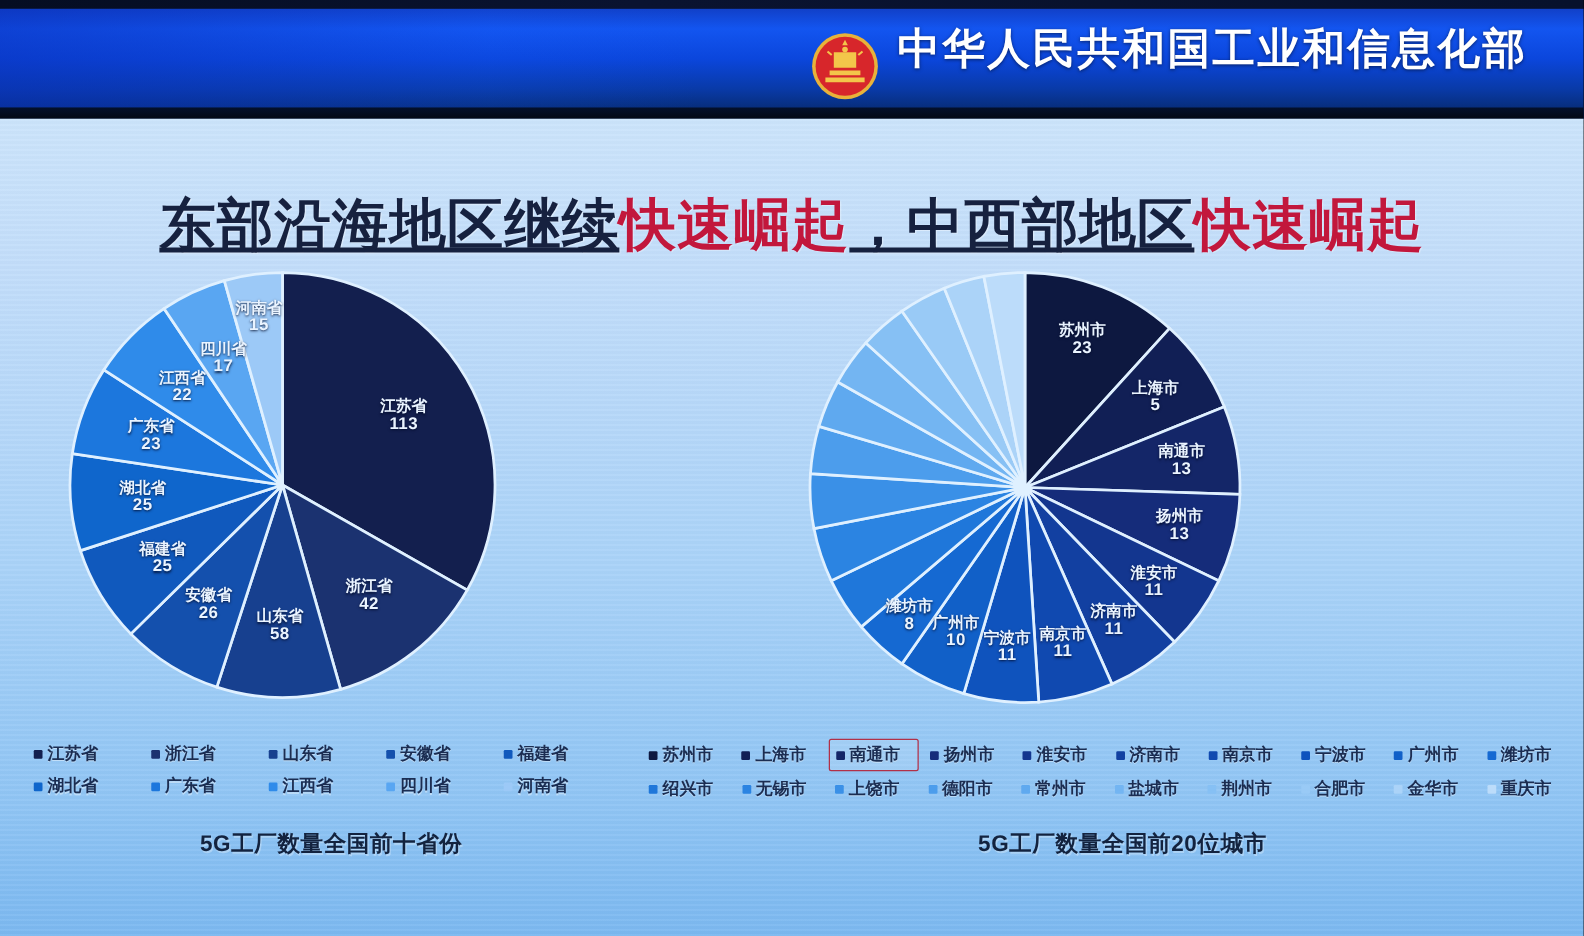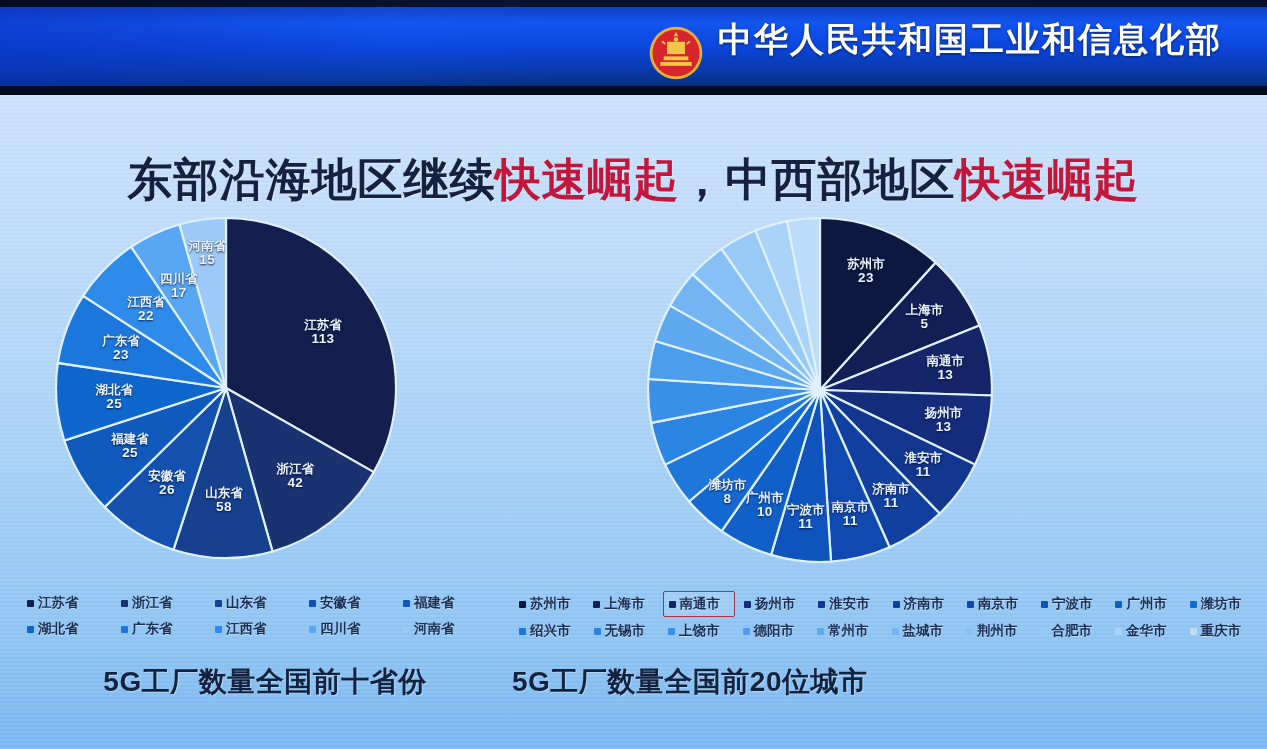--- a/index.html
+++ b/index.html
@@ -28,21 +28,21 @@
   .slide{position:absolute;left:0;top:95px;width:1267px;height:654px;
          background:linear-gradient(180deg,#cbe4fb 0%,#c2ddfa 18%,#a9d2f8 55%,#8fc4f4 84%,#7bb8f0 100%);
          overflow:hidden;}
   .slide:before{content:"";position:absolute;inset:0;
          background:repeating-linear-gradient(0deg,rgba(255,255,255,.05) 0 2px,rgba(0,0,0,.012) 2px 4px);
          pointer-events:none;}
 
   
   .headline{position:absolute;left:0;top:55px;width:1267px;text-align:center;
             font-size:45px;font-weight:bold;letter-spacing:1px;white-space:nowrap;}
-  .hl-dark{color:#16213f;text-shadow:1px 1px 0 rgba(255,255,255,.35);}
+  .hl-dark{color:#16213f;text-shadow:1px 1px 0 rgba(255,255,255,.35);text-decoration:underline;}
   .hl-red{color:#c2173c;text-shadow:1px 1px 0 rgba(255,255,255,.3);}
 
   
   .chart-wrap{position:absolute;top:120px;}
   #chart-left{left:53px;width:380px;}
   #chart-right{left:645px;width:420px;}
   .pie-holder{position:relative;}
   .pie-svg{display:block;}
   .lbl{position:absolute;color:#eaf4ff;font-size:12.5px;font-weight:bold;
        text-align:center;line-height:14px;text-shadow:0 1px 2px rgba(0,10,40,.85);
@@ -57,25 +57,25 @@
   .lg-item{display:flex;align-items:center;gap:4px;padding:3px 5px;margin:1px 2px;
            white-space:nowrap;}
   #legend-left .lg-item{width:80px;justify-content:flex-start;}
   #legend-right .lg-item{width:71px;justify-content:flex-start;}
   .sw{width:7px;height:7px;flex:none;border-radius:1px;}
   .lg-t{font-size:13.5px;font-weight:bold;color:#1b2d52;
         text-shadow:0 1px 0 rgba(255,255,255,.4);}
   .boxed{border:1.6px solid #b23048;border-radius:2px;background:rgba(255,255,255,.12);}
 
   
-  .caption{position:absolute;top:568px;font-size:28px;font-weight:bold;
+  .caption{position:absolute;top:568px;font-size:18px;font-weight:bold;
            color:#13233f;letter-spacing:.5px;text-shadow:1px 1px 0 rgba(255,255,255,.3);
            white-space:nowrap;}
   #caption-left{left:0;width:530px;text-align:center;}
-  #caption-right{left:512px;width:740px;}
+  #caption-right{left:528px;width:740px;text-align:center;}
 </style>
 </head>
 <body>
 
 <div id="screen">
 
   <div class="topstrip"></div>
 
   <div class="banner">
     <svg class="emblem" viewBox="0 0 100 100">

